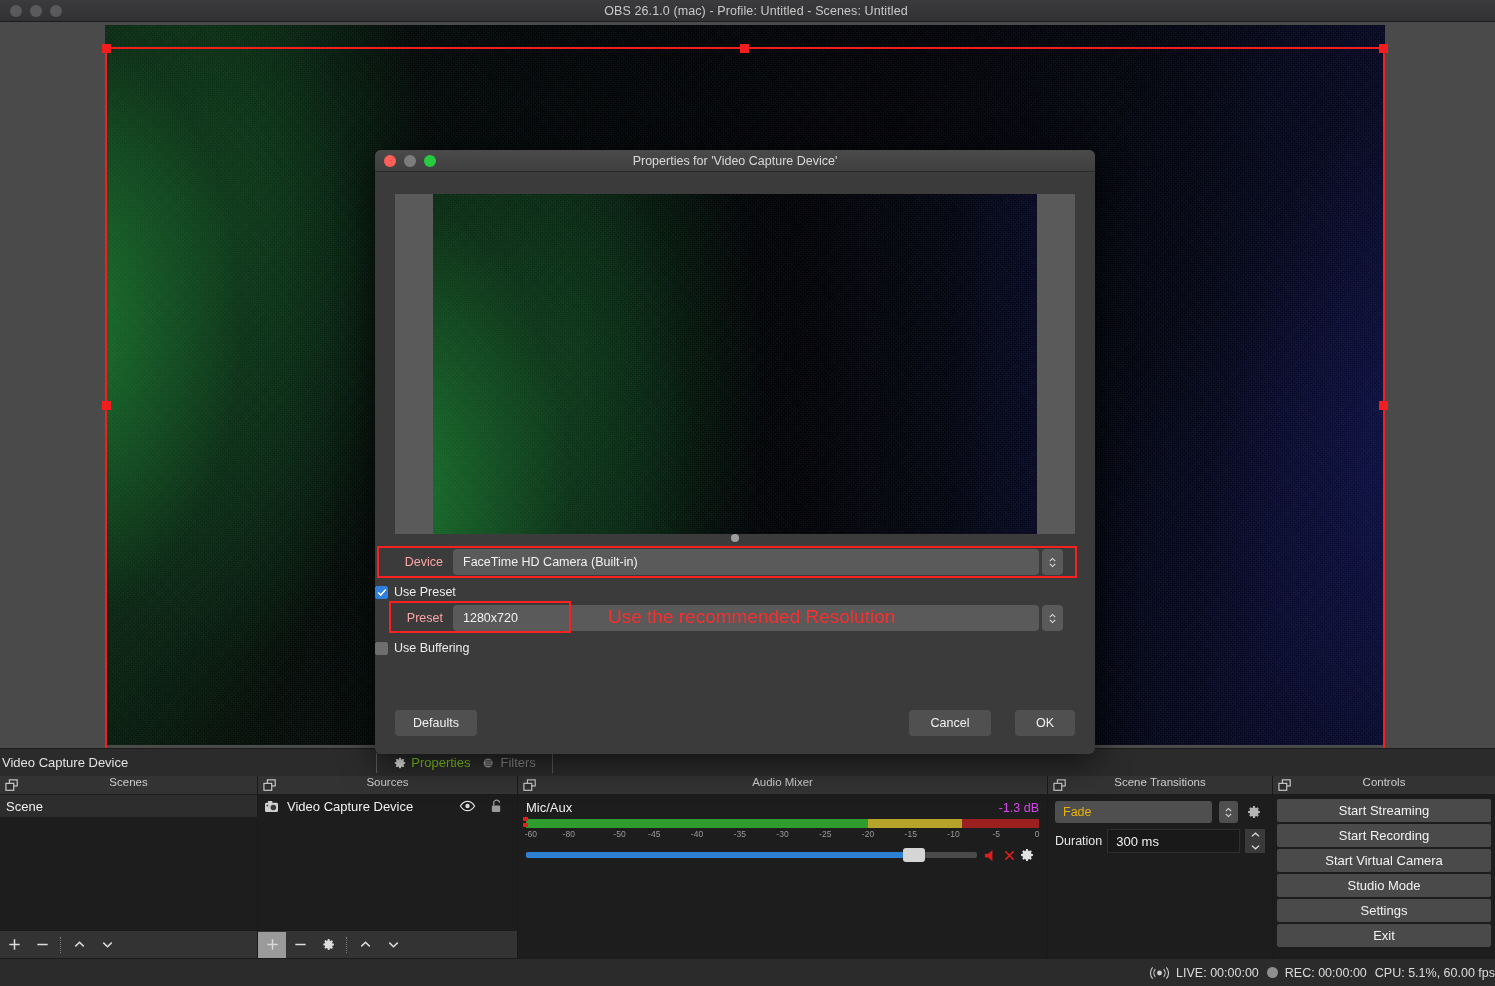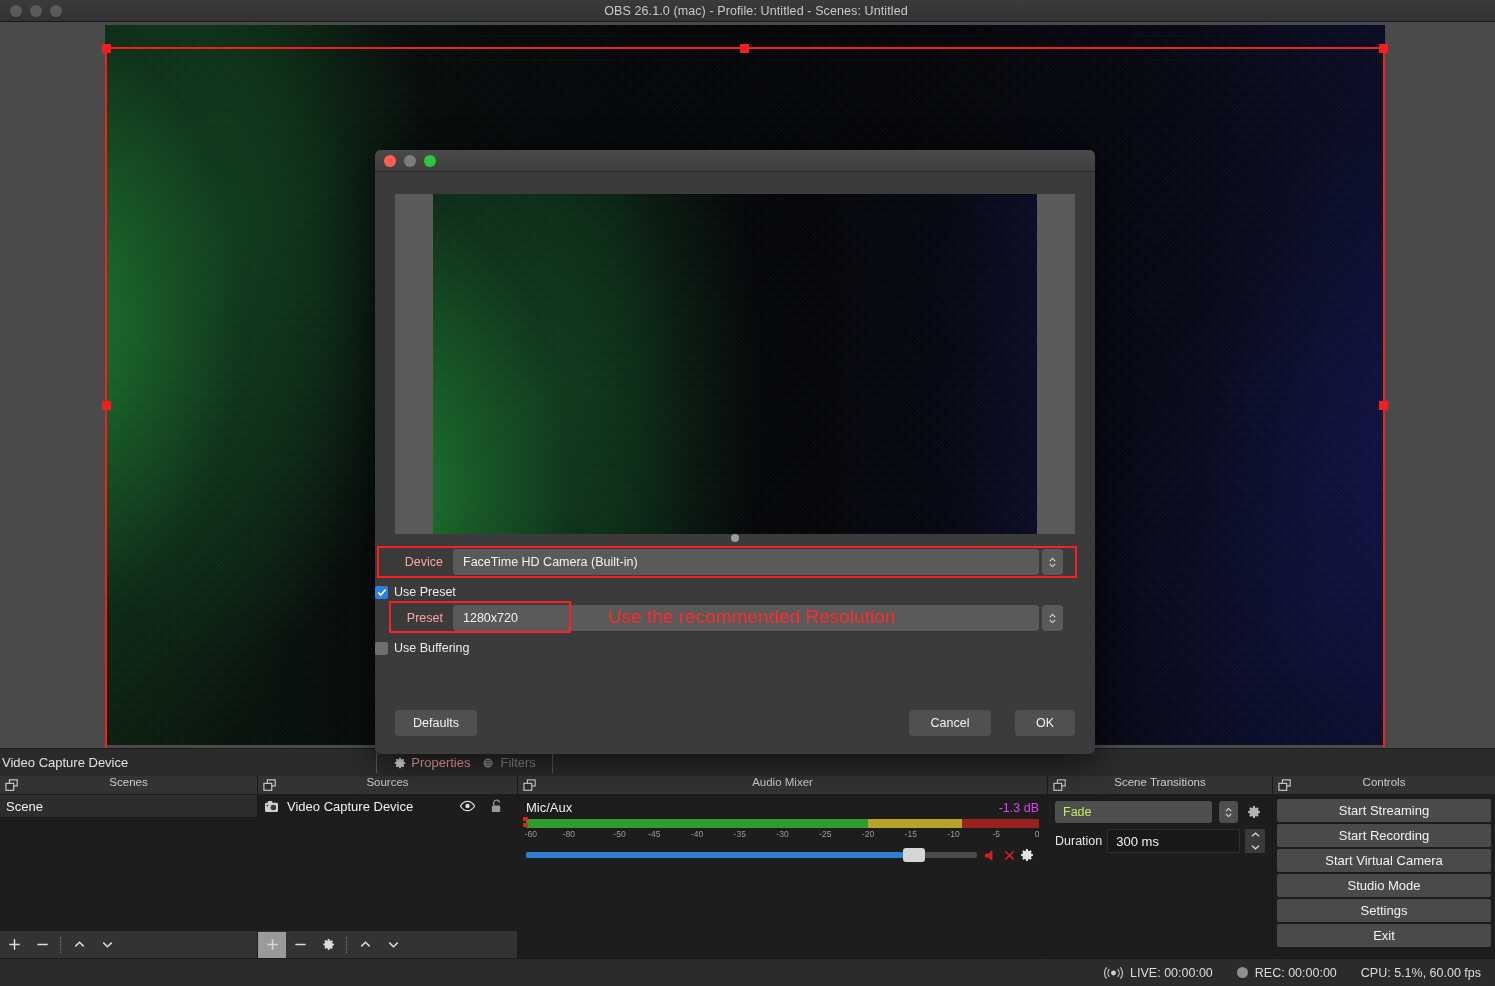--- a/index.html
+++ b/index.html
@@ -70,21 +70,21 @@
   
   .dock-toolbar {
     position:absolute; left:0; top:748px; width:1495px; height:28px;
     background:#2b2b2b; border-top:1px solid #1c1c1c;
     display:flex; align-items:center;
   }
   .dt-label { font-size:13px; color:#e2e2e2; padding-left:2px; }
   .dt-sep { width:1px; height:20px; background:#5a5a5a; margin:0 10px; }
   .dt-btn {
     display:flex; align-items:center; gap:4px; height:24px; padding:0 6px;
-    font-size:13px; color:#fca5a5; cursor:pointer;
+    font-size:13px; color:#84cc16; cursor:pointer;
   }
   .dt-btn.disabled { color:#8b8b8b; cursor:default; }
 
   .docks {
     position:absolute; left:0; top:776px; width:1495px; height:182px;
     display:flex; background:#1f1f1f;
   }
   .dock { height:182px; background:#232323; border-right:1px solid #1a1a1a; position:relative; }
   .dock-head {
     height:19px; background:#333333; border-bottom:1px solid #1c1c1c;
@@ -133,21 +133,21 @@
   .mx-fill { position:absolute; left:0; top:0; height:6px; background:#2d7fd4; border-radius:2px; }
   .mx-knob { position:absolute; top:-4px; width:22px; height:14px; background:#d5d5d5; border-radius:3px; }
   .mx-icons { display:flex; align-items:center; gap:4px; padding-right:4px; }
 
   
   .st-body { padding:6px 7px; }
   .st-row { display:flex; align-items:center; gap:5px; margin-bottom:6px; }
   .combo {
     flex:1; height:22px; background:#4f4f4f; border-radius:3px;
     display:flex; align-items:center; padding:0 8px;
-    font-size:12.5px; color:#bef264;
+    font-size:12.5px; color:#eab308;
   }
   .combo-arrows {
     width:19px; height:22px; background:#4f4f4f; border-radius:3px;
     display:flex; align-items:center; justify-content:center; margin-left:2px;
   }
   .st-label { font-size:12.5px; color:#e6e6e6; }
   .spin-field {
     flex:1; height:24px; background:#191919; border:1px solid #2e2e2e;
     display:flex; align-items:center; padding:0 8px;
     font-size:13px; color:#f0f0f0;
@@ -161,21 +161,21 @@
     height:23px; background:#4a4a4a; border-radius:2px;
     display:flex; align-items:center; justify-content:center;
     font-size:13px; color:#f2f2f2; cursor:pointer;
   }
 
   
   .statusbar {
     position:absolute; left:0; bottom:0; width:1495px; height:28px;
     background:#2b2b2b; border-top:1px solid #1b1b1b;
     display:flex; align-items:center; justify-content:flex-end;
-    padding-right:14px; gap:24px;
+    gap:8px;
   }
   .sb-item { display:flex; align-items:center; gap:7px; font-size:12.5px; color:#dcdcdc; }
   .sb-dot { width:11px; height:11px; border-radius:50%; background:#8f8f8f; }
 
   
   .dialog {
     position:absolute; left:375px; top:150px; width:720px; height:604px;
     background:#3b3b3b; border-radius:6px;
     box-shadow:0 8px 34px rgba(0,0,0,.62);
     overflow:hidden;
@@ -584,20 +584,21 @@
     </div>
   </div>
 
   <div class="dialog">
     <div class="dlg-title">
       <div class="dlg-lights">
         <span class="dlg-dot d-red"></span>
         <span class="dlg-dot d-gray"></span>
         <span class="dlg-dot d-green"></span>
       </div>
+      <div class="dlg-title-text">Properties for 'Video Capture Device'</div>
     </div>
 
     <div class="dlg-preview">
       <div class="dlg-video">
         <div class="noise-green"></div>
         <div class="noise-grain"></div>
       </div>
     </div>
     <div class="dlg-scroll-dot"></div>
 

